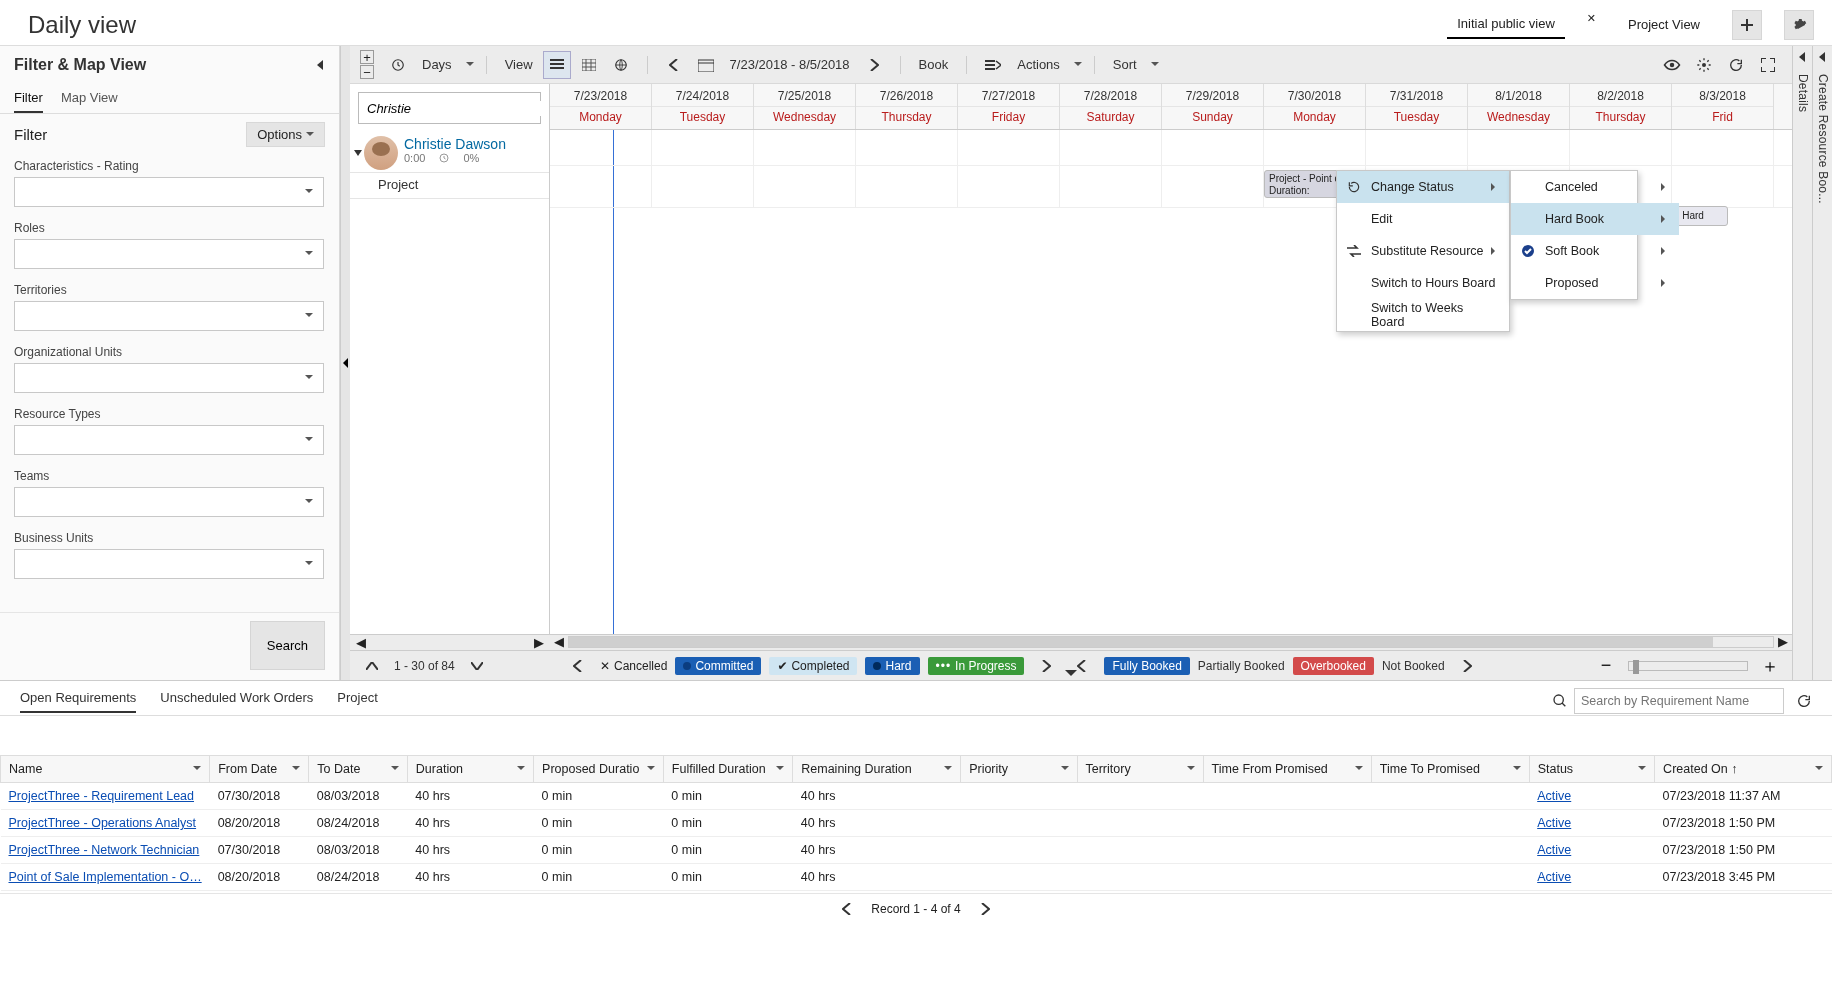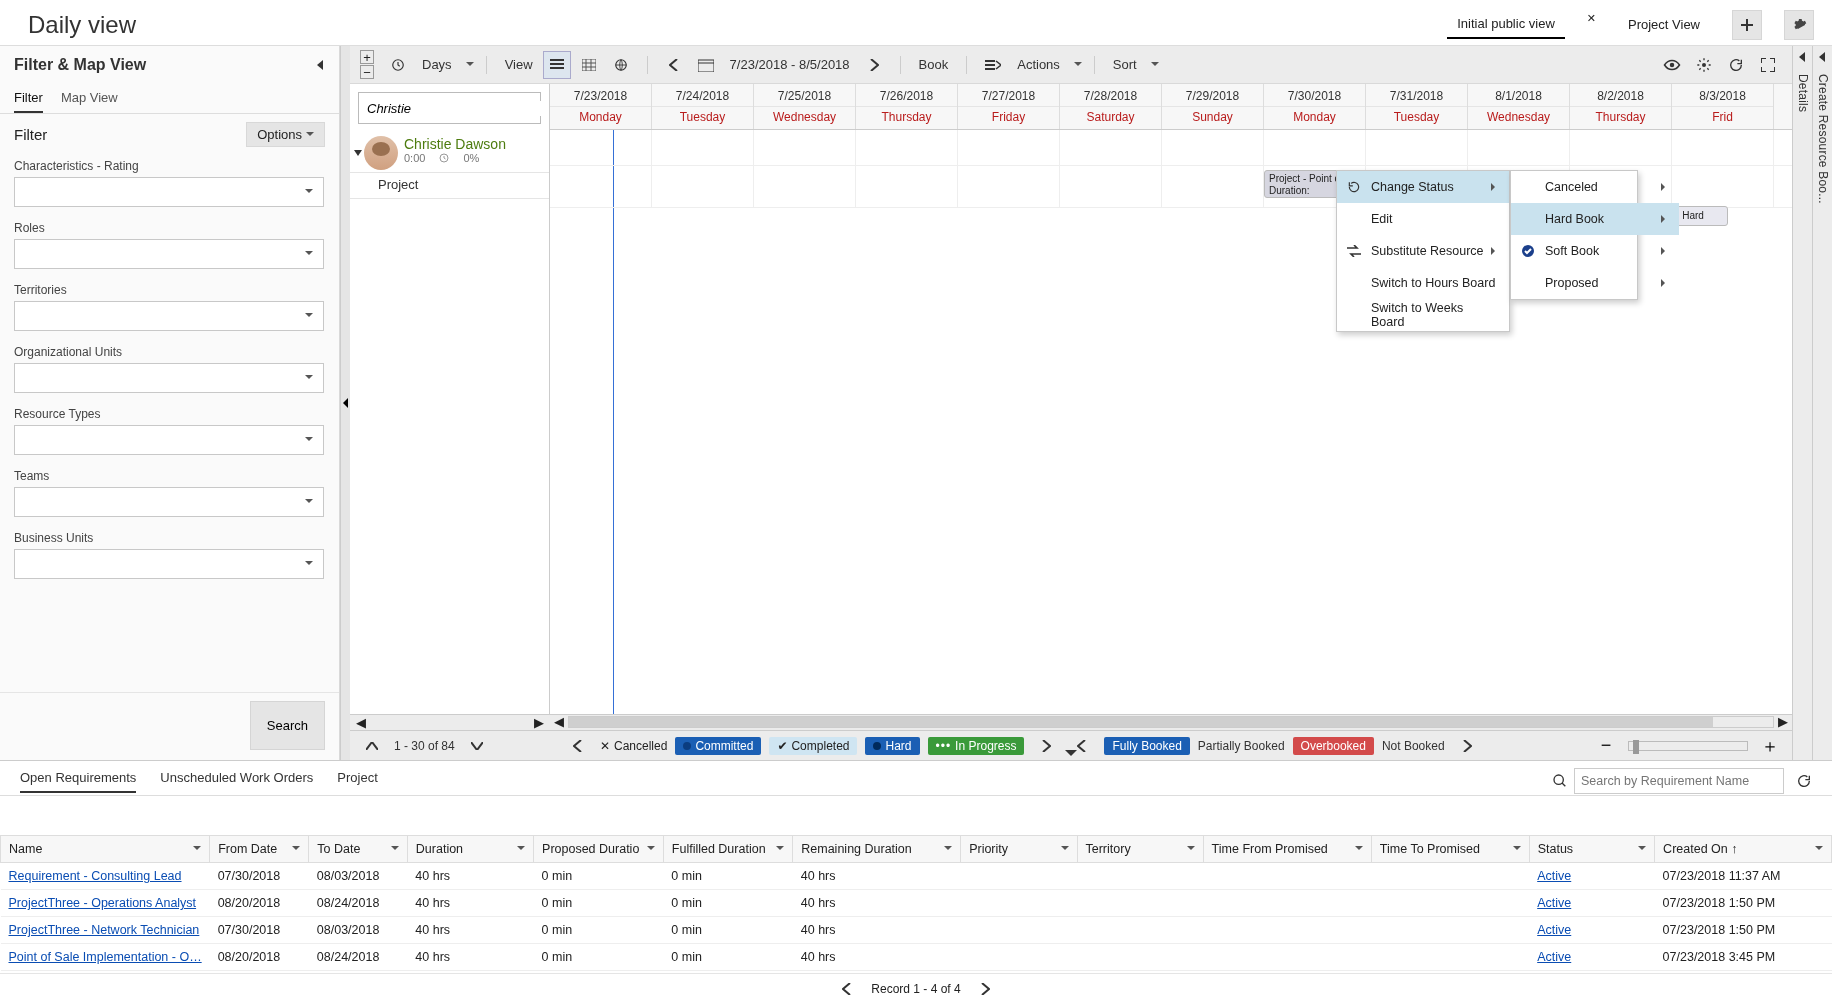--- a/index.html
+++ b/index.html
@@ -11,21 +11,21 @@
     
     .top-hdr { display:flex; align-items:center; justify-content:space-between; padding:4px 18px 0 28px; border-bottom:1px solid #ddd; height:46px; }
     .top-hdr .title { font-size:24px; font-weight:300; color:#333; }
     .views { display:flex; align-items:center; gap:22px; }
     .view-tab { padding:6px 10px; font-size:13px; color:#222; position:relative; cursor:pointer; }
     .view-tab.active { border-bottom:2px solid #000; }
     .close-x { font-size:11px; cursor:pointer; position:relative; top:-6px; }
     .sq-btn { width:30px; height:30px; background:#e5e5e5; display:flex; align-items:center; justify-content:center; cursor:pointer; border:1px solid #d6d6d6; }
 
     
-    .main-flex { display:flex; height: 714px; }
+    .main-flex { display:flex; height: 634px; }
     .left-panel { width: 340px; border-right:1px solid #d9d9d9; display:flex; flex-direction:column; background:#fafafa; height:100%; }
     .left-hdr { display:flex; align-items:center; justify-content:space-between; padding:10px 14px 6px 14px; font-size:16px; font-weight:600; color:#333; }
     .left-tabs { display:flex; gap:18px; padding:4px 14px 0 14px; border-bottom:1px solid #ddd; }
     .left-tab { padding:6px 0; font-size:13px; color:#555; cursor:pointer; border-bottom:2px solid transparent; }
     .left-tab.active { color:#111; border-bottom-color:#333; }
     .filter-head { display:flex; align-items:center; justify-content:space-between; padding:8px 14px 8px 14px; }
     .options-btn { background:#e5e5e5; border:1px solid #d8d8d8; padding:4px 10px; font-size:13px; display:flex; align-items:center; cursor:pointer; }
     .filter-body { padding:4px 14px 0 14px; overflow:auto; flex:1; }
     .fgroup { margin-bottom:14px; }
     .fgroup-label { font-size:12px; color:#444; margin-bottom:4px; display:block; }
@@ -39,21 +39,21 @@
     .sched { flex:1; background:#ececec; display:flex; flex-direction:column; position:relative; height:100%; }
     .sched-toolbar { display:flex; align-items:center; height:38px; padding:0 10px; gap:4px; border-bottom:1px solid #d9d9d9; font-size:13px; }
     .sched-toolbar .label { padding:0 6px; color:#333; }
     .sched-body { flex:1; display:flex; overflow:hidden; }
     .res-col { width:200px; border-right:1px solid #ccc; background:#fff; display:flex; flex-direction:column; }
     .search-res { margin:8px; border:1px solid #bbb; display:flex; align-items:center; height:32px; padding:0 8px; background:#fff; }
     .search-res input { border:none; outline:none; flex:1; font-size:13px;font-style:italic; }
     .res-row { display:flex; padding:4px 6px 2px 2px; border-bottom:1px solid #e5e5e5; }
     .avatar { width:34px; height:34px; border-radius:50%; background: linear-gradient(#e0c0a8,#d0a080); overflow:hidden; position:relative; margin-right:6px; flex-shrink:0;}
     .avatar::after{content:""; position:absolute; inset:6px 8px auto 8px; height:14px; border-radius:50%; background:#9a7050;}
-    .res-name { font-size:14px; color:#4d7c0f; }
+    .res-name { font-size:14px; color:#0369a1; }
     .res-sub { font-size:11px; color:#777; display:flex; gap:14px; align-items:center; }
     .res-proj { font-size:13px; color:#333; padding:4px 0 6px 28px; border-bottom:1px solid #e5e5e5; }
     .cal { flex:1; overflow:hidden; position:relative; background:#fff; }
     .cal-head { display:flex; border-bottom:1px solid #ccc; background:#f7f7f7; }
     .cal-dcol { width:102px; border-right:1px solid #ddd; text-align:center; }
     .cal-dcol .d1{ padding:5px 0 3px; font-size:12px; color:#333; }
     .cal-dcol .d2{ padding:3px 0 5px; font-size:12px; color:#b91c1c; border-top:1px solid #e5e5e5;}
     .cal-rows { position:relative; height: 100%; }
     .cal-row { height:36px; border-bottom:1px solid #eee; position:relative; display:flex; }
     .cal-cell { width:102px; border-right:1px solid #eee; height:100%; }
@@ -687,21 +687,21 @@
             <th style="width:180px">
      <div class="hdrow">
                 <span>Created On <span>↑</span></span>
                 <span class="arrow-down"></span>
               </div>
    </th>
           </tr>
         </thead>
       <tbody id="req-body">
           <tr>
-     <td><span class="linkish">Requirement - Consulting Lead</span></td>
+     <td><span class="linkish">ProjectThree - Requirement Lead</span></td>
      <td>07/30/2018</td>
      <td>08/03/2018</td>
      <td>40 hrs</td>
      <td>0 min</td>
      <td>0 min</td>
      <td>40 hrs</td>
      <td></td>
      <td></td>
      <td></td>
      <td></td>

